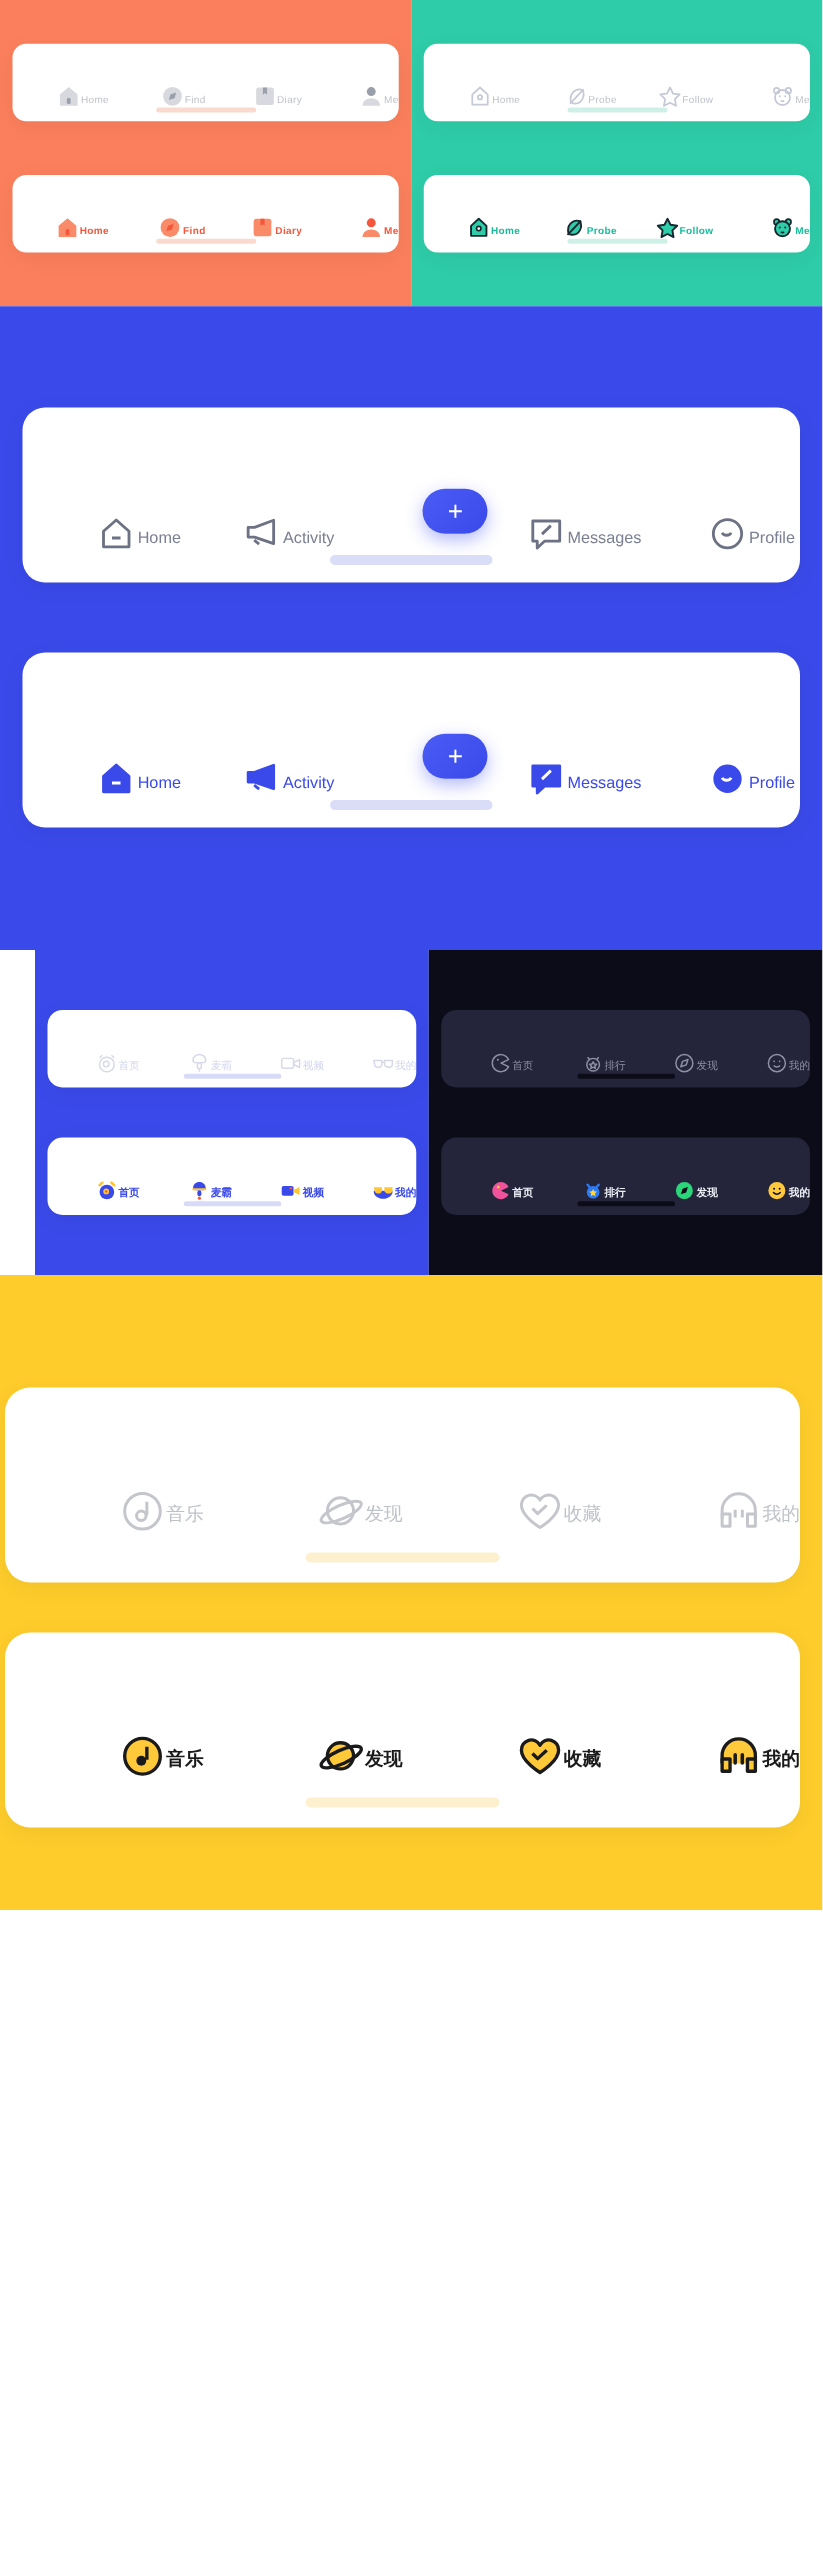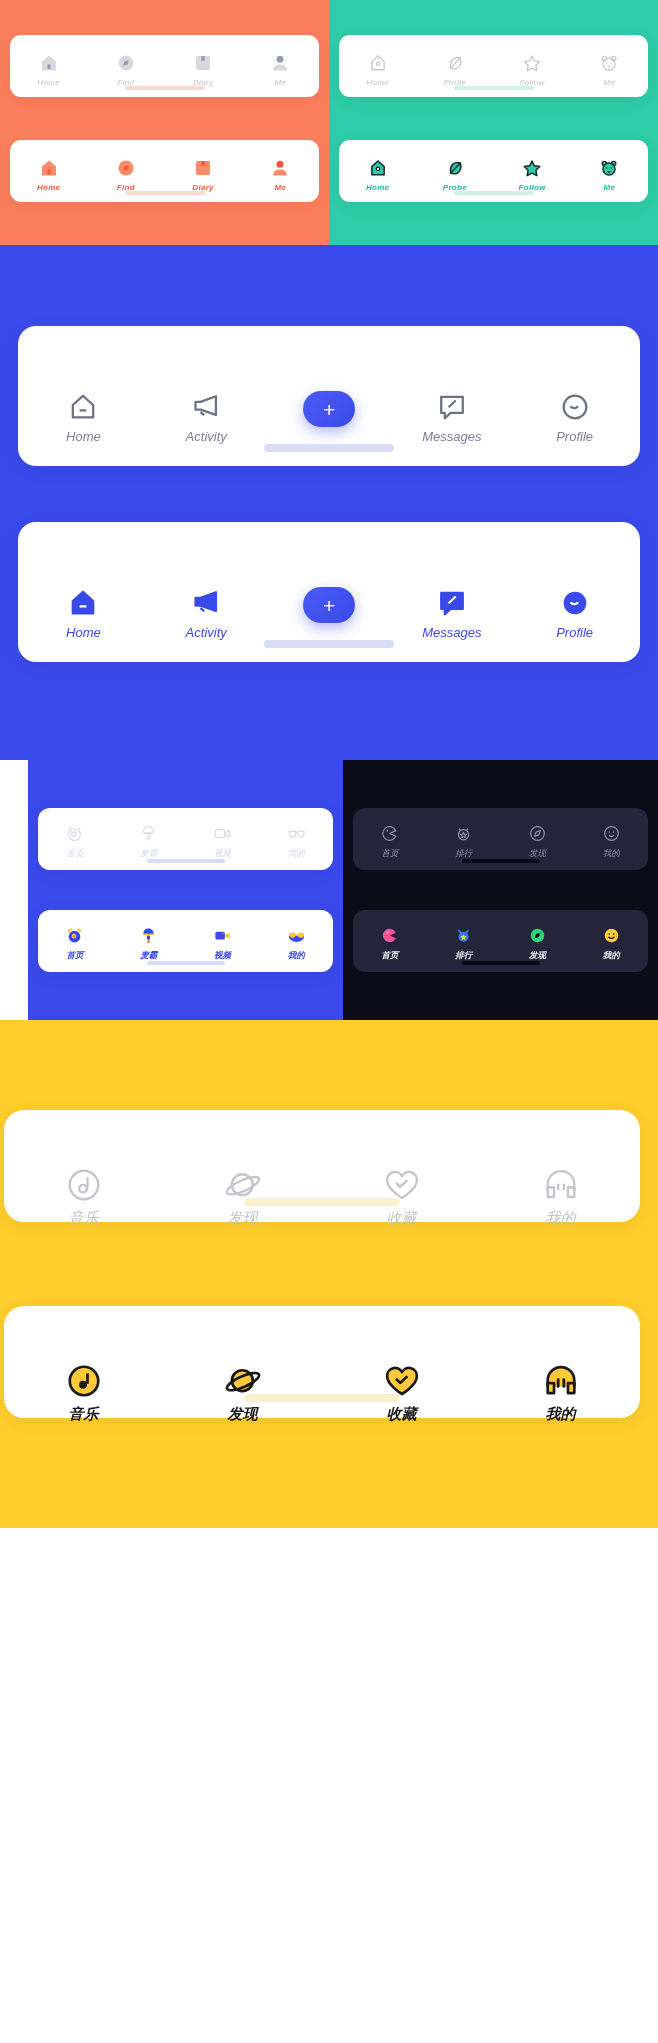--- a/index.html
+++ b/index.html
@@ -23,27 +23,25 @@
     box-shadow: 0 4px 18px rgba(0,0,0,0.06);
   }
   .tabs {
     display: flex;
     align-items: flex-end;
     justify-content: space-around;
     width: 100%;
   }
   .tab {
     display: flex;
-    flex-direction: column;
     align-items: center;
     justify-content: flex-end;
     flex: 1 1 0;
     cursor: pointer;
     user-select: none;
-    font-style: italic;
   }
   .tab .ico { display: flex; align-items: center; justify-content: center; }
   .tab .lbl { margin-top: 5px; white-space: nowrap; }
   .homebar {
     position: absolute;
     border-radius: 10px;
     left: 50%;
     transform: translateX(-50%);
   }
 
@@ -109,21 +107,21 @@
   .pane-b .homebar { background: #D8DBF8; }
   .pane-d .homebar { background: #0C0C18; }
   .b-inactive { color: #D2D5EE; }
   .b-active   { color: #3A4AEA; font-weight: bold; }
   .d-inactive { color: #8E90A6; }
   .d-active   { color: #EDEDF5; font-weight: bold; }
 
   
   #sec-yellow { background: #FECD2B; height: 508px; position: relative; }
   #sec-yellow .card {
-    position: absolute; left: 4px; right: 18px; height: 112px; border-radius: 20px;
+    position: absolute; left: 4px; right: 18px; height: 156px; border-radius: 20px;
   }
   #sec-yellow .card.c1 { top: 90px; }
   #sec-yellow .card.c2 { top: 286px; }
   #sec-yellow .tabs { height: 118px; }
   #sec-yellow .lbl { font-size: 15px; }
   #sec-yellow .homebar { width: 155px; height: 8px; bottom: 16px; background: #FCF0CE; }
   .y-inactive { color: #BFC2C9; }
   .y-active   { color: #1A1A1A; font-weight: bold; }
 
   svg { display: block; }

